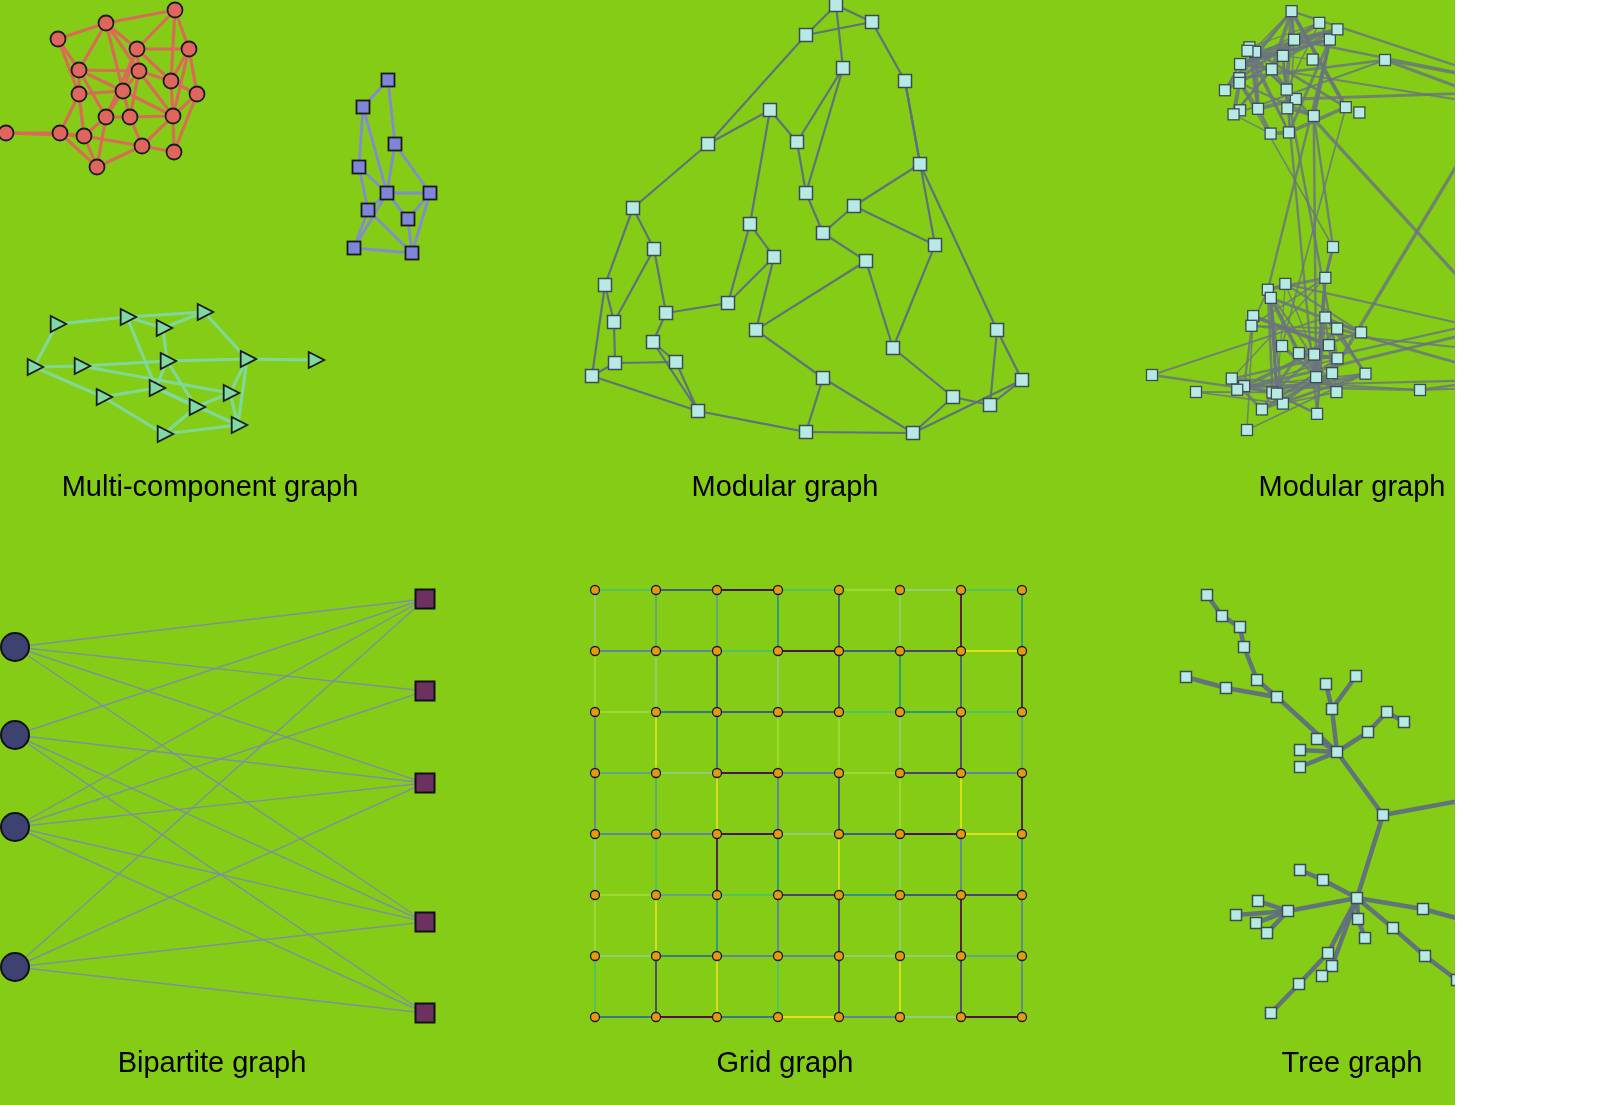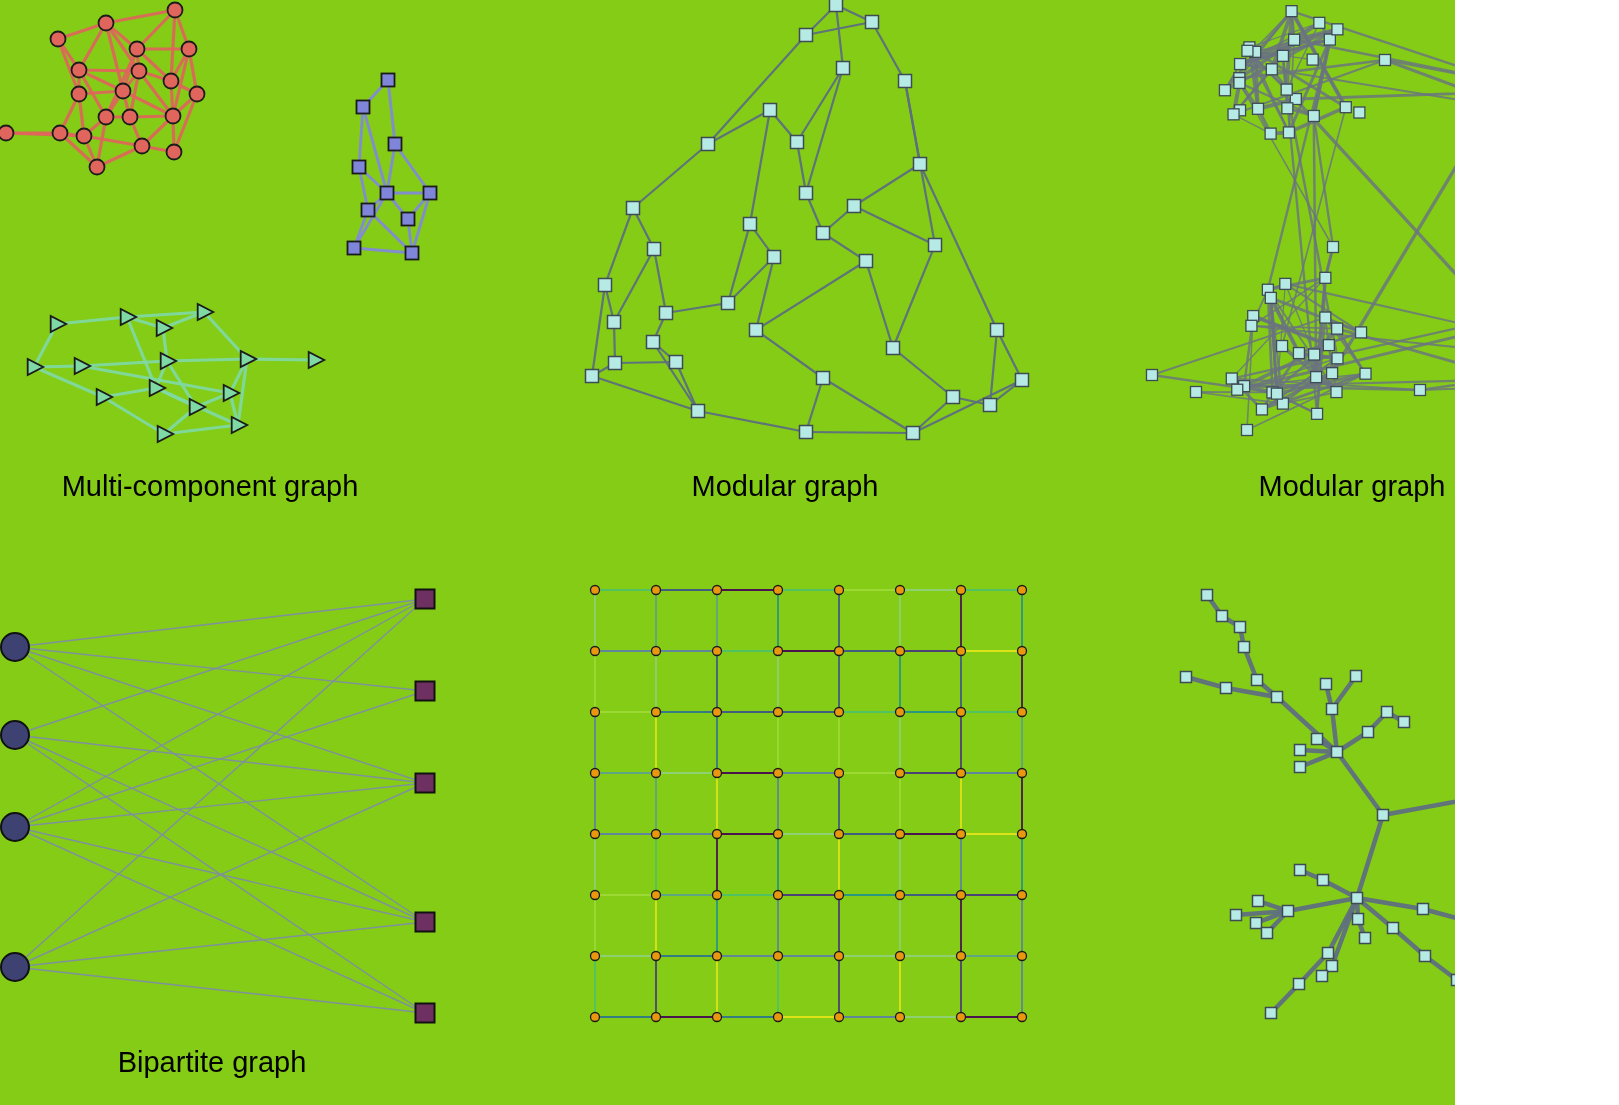--- a/index.html
+++ b/index.html
@@ -977,13 +977,15 @@
           <rect x="1419.5" y="950.5" width="11" height="11" fill="#B5EAE5" stroke="#3E4A54" stroke-width="1.5"></rect>
           <rect x="1451.5" y="974.5" width="11" height="11" fill="#B5EAE5" stroke="#3E4A54" stroke-width="1.5"></rect>
           <rect x="1474.5" y="996.5" width="11" height="11" fill="#B5EAE5" stroke="#3E4A54" stroke-width="1.5"></rect>
         </g>
       </g>
     </svg>
   <div class="panel-label pos-0">Multi-component graph</div>
   <div class="panel-label pos-1">Modular graph</div>
   <div class="panel-label pos-2">Modular graph</div>
   <div class="panel-label pos-3">Bipartite graph</div>
+  <div class="panel-label pos-4">Grid graph</div>
+  <div class="panel-label pos-5">Tree graph</div>
 </div>
 
 </body></html>

